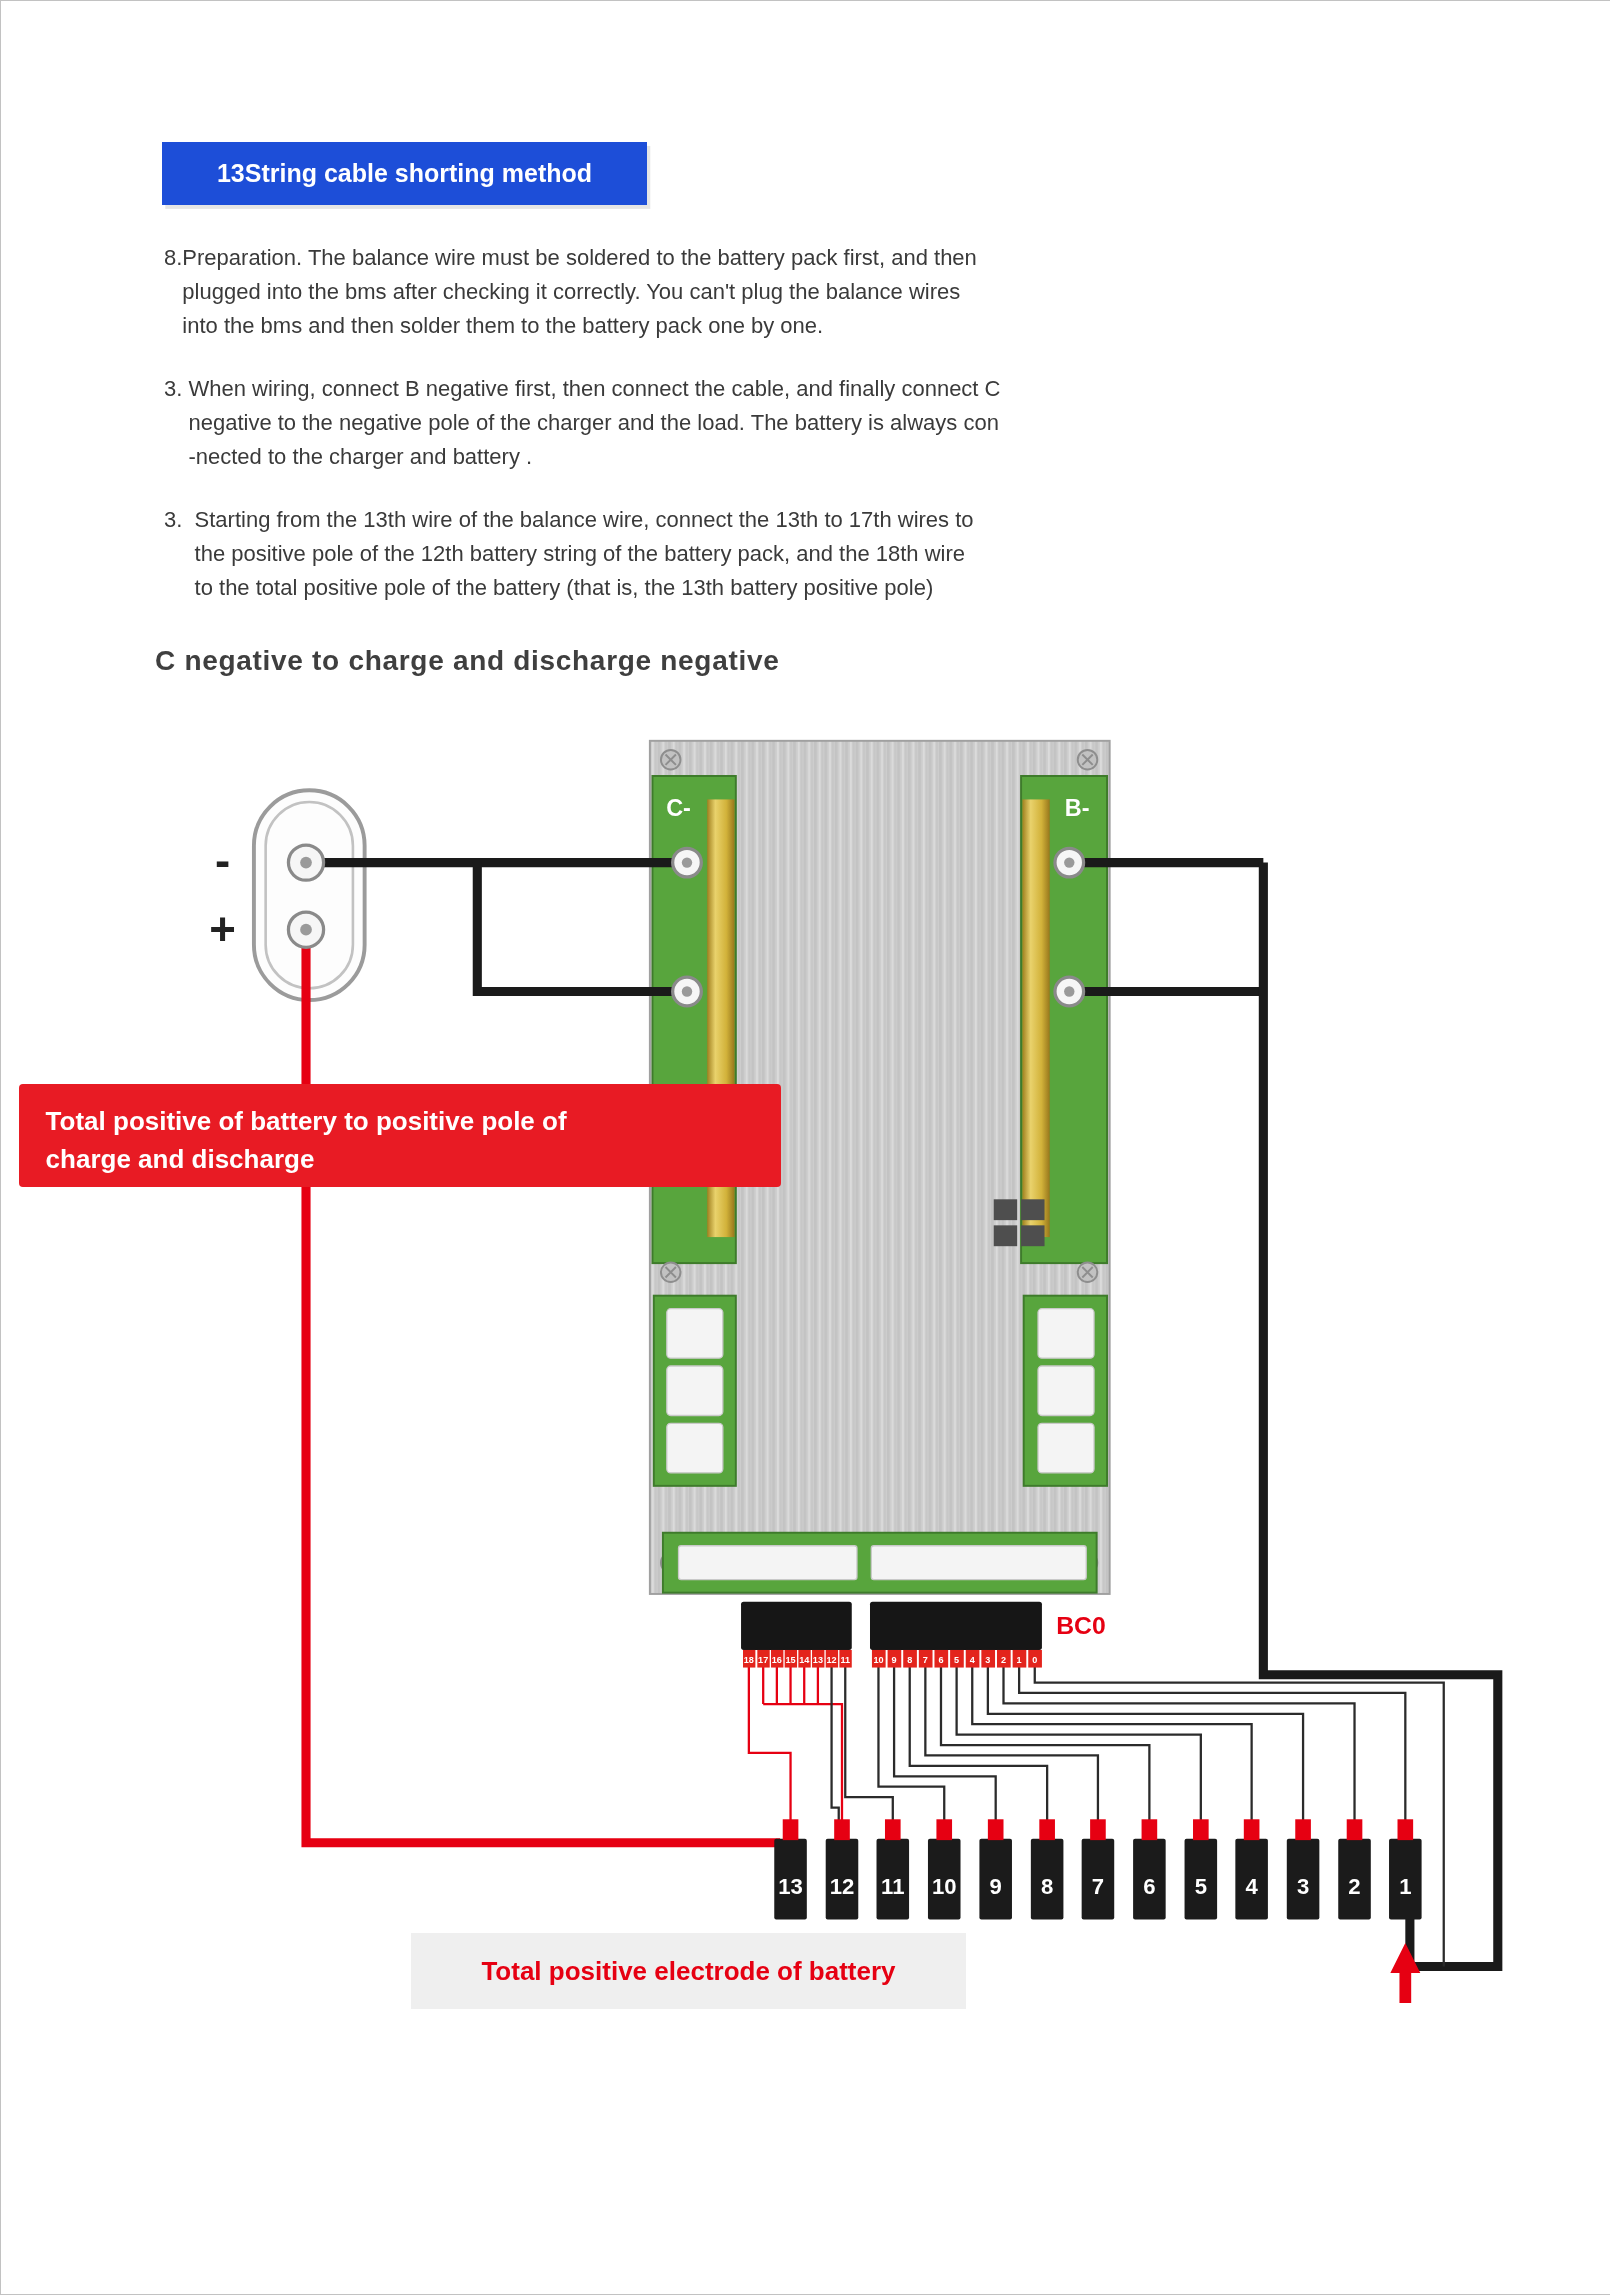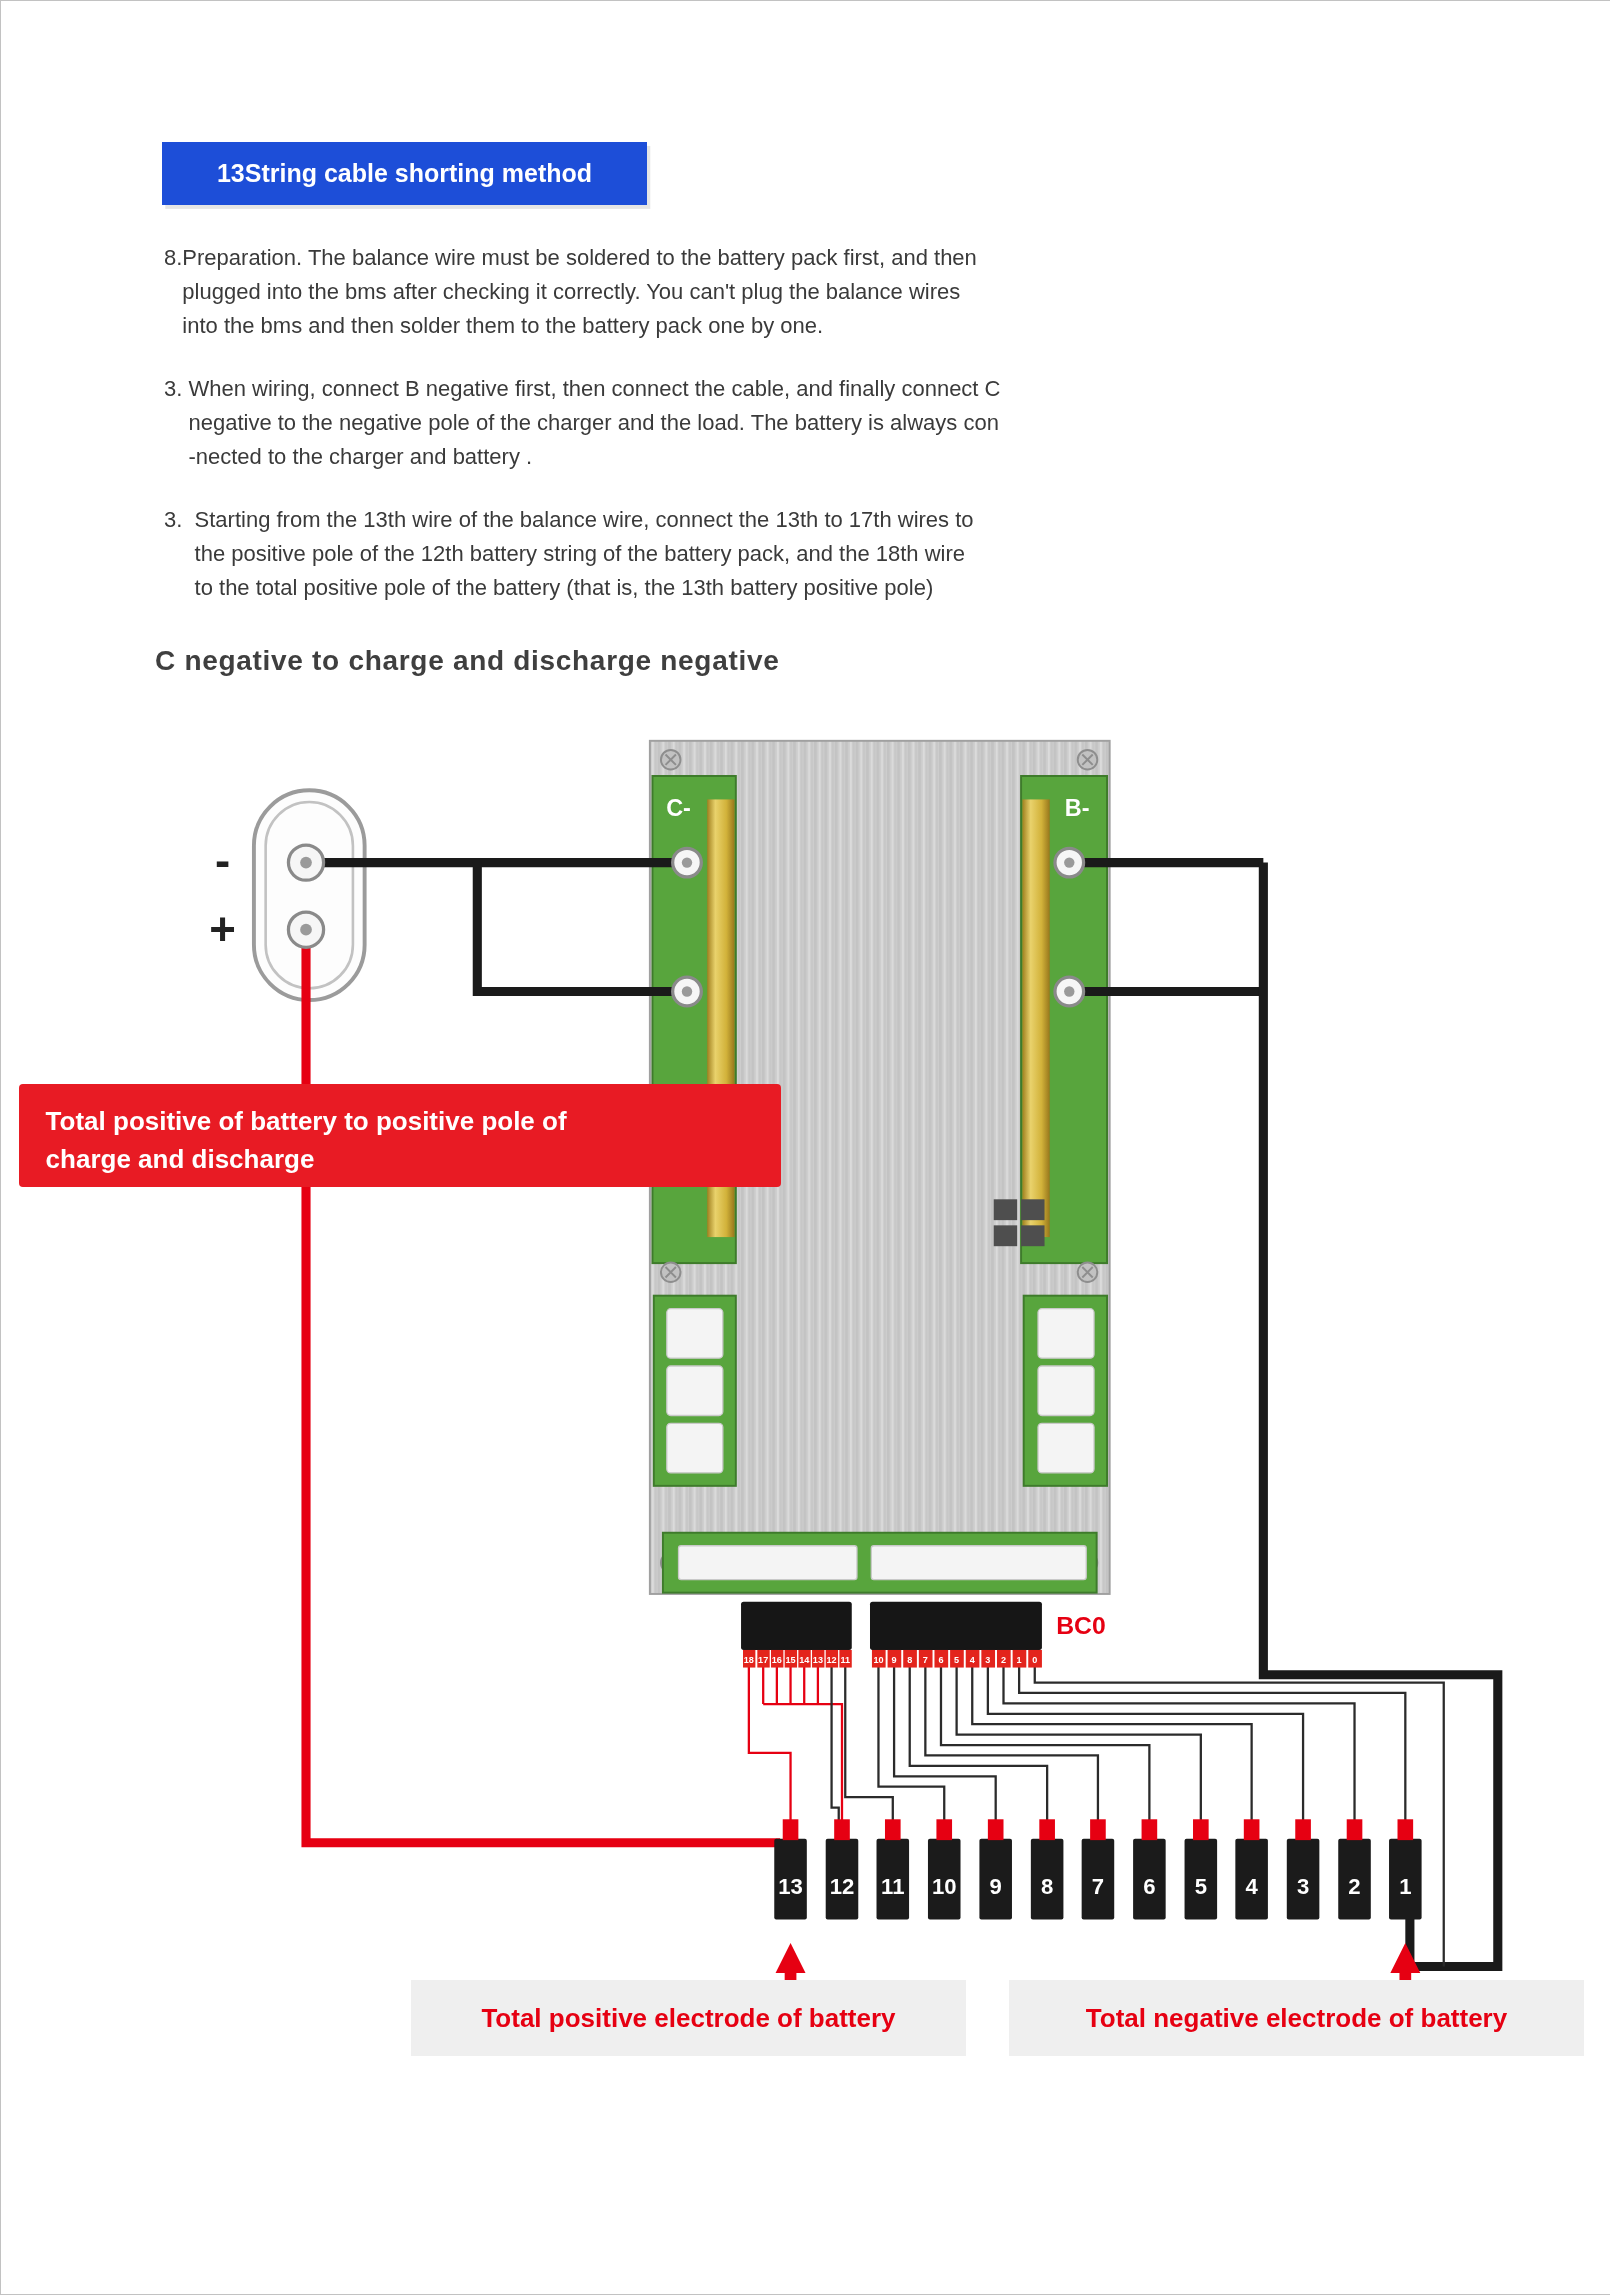--- a/index.html
+++ b/index.html
@@ -22,21 +22,21 @@
     color:#3f3f3f;letter-spacing:0.7px;
   }
   .diagram{position:absolute;left:0;top:0;width:1611px;height:2295px;z-index:1}
   .callout{
     position:absolute;color:#fff;font-weight:bold;font-size:26px;line-height:38px;
     white-space:pre-wrap;border-radius:3.9px;z-index:3;
   }
   .callout-red{left:17.6px;top:1083px;width:762px;background:#e81b24;padding:18px 0 9px 27px}
   .callout-blue{left:857px;top:1087px;width:726px;background:#0e8fd9;padding:7.8px 0 9px 19.5px}
   .bottom-label{
-    position:absolute;top:1979px;height:76px;background:#efefef;color:#e60012;
+    position:absolute;top:1932px;height:76px;background:#efefef;color:#e60012;
     font-weight:bold;font-size:26px;display:flex;align-items:center;justify-content:center;z-index:3;
   }
   .label-pos{left:410px;width:555px}
   .label-neg{left:1008px;width:575px}
 
   
   svg text{font-family:"Liberation Sans",sans-serif}
   .wire-thick{stroke:#1a1a1a;stroke-width:14;fill:none}
   .wire-thick-red{stroke:#e60012;stroke-width:14;fill:none}
   .wire{stroke:#2b2b2b;stroke-width:3.5;fill:none}
@@ -380,16 +380,15 @@
     </g>
 
     <polygon points="1212,2982 1189,3028 1203,3028 1203,3074 1221,3074 1221,3028 1235,3028" fill="#e60012"></polygon>
     <polygon points="2156,2982 2133,3028 2147,3028 2147,3074 2165,3074 2165,3028 2179,3028" fill="#e60012"></polygon>
   </svg>
 
   <div class="callout callout-red">Total positive of battery to positive pole of
 charge and discharge</div>
 
   <div class="bottom-label label-pos">Total positive electrode of battery</div>
-  <div class="bottom-label label-neg">Total negative electrode of battery</div>
 
 </div>
 
 
 </body></html>

